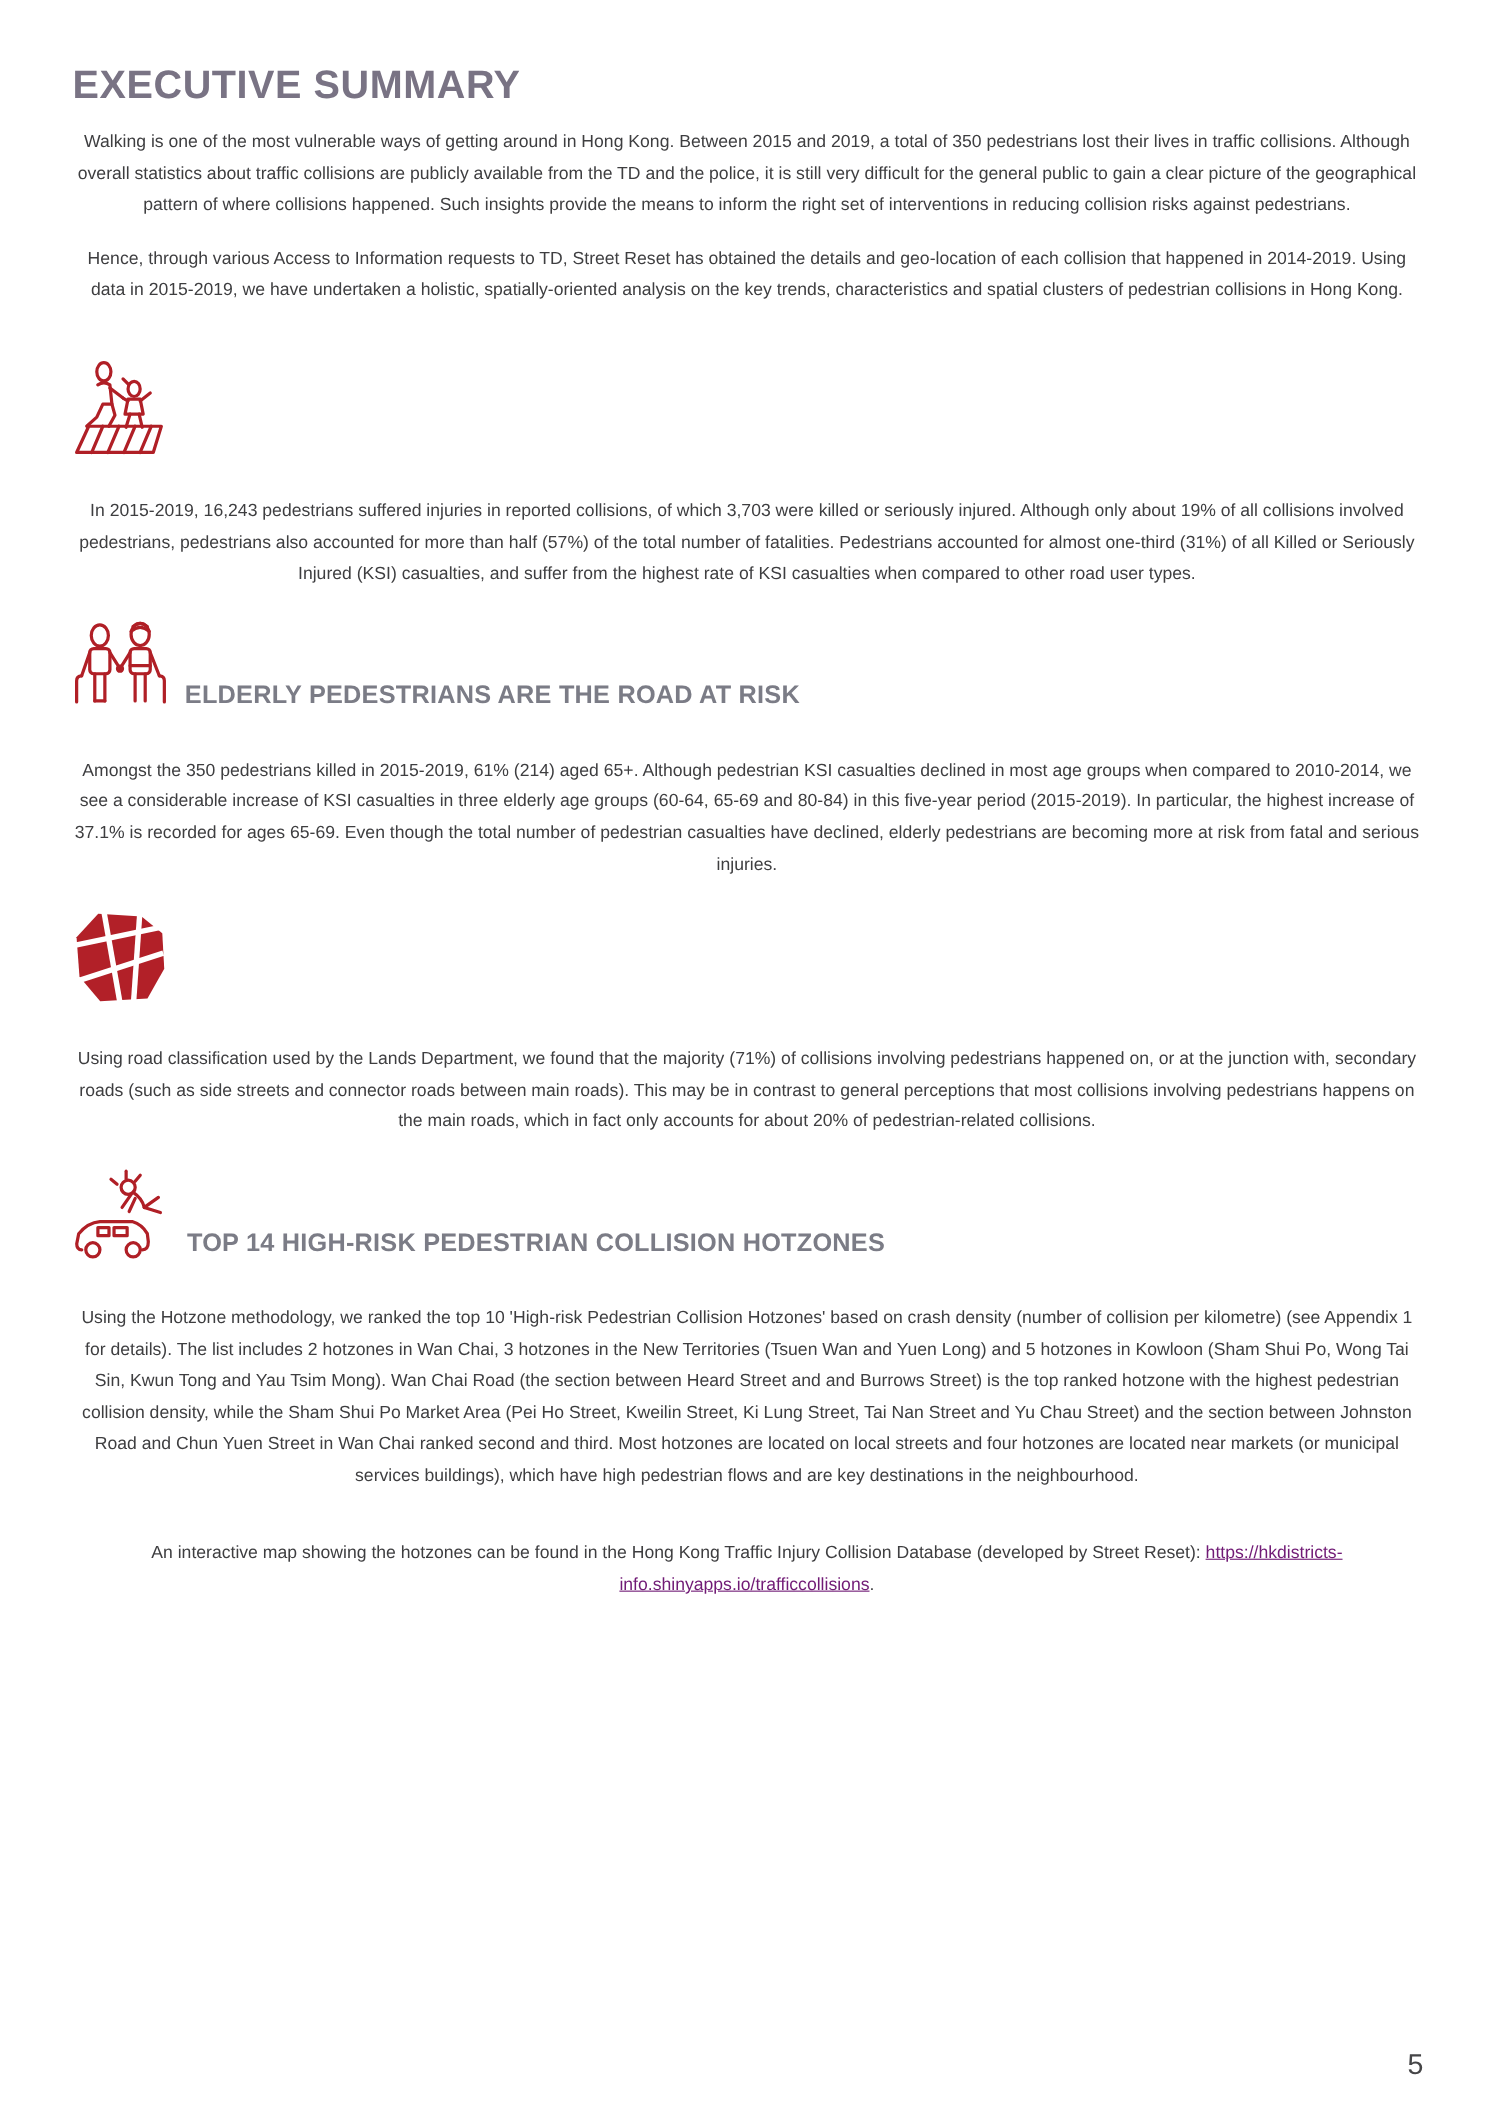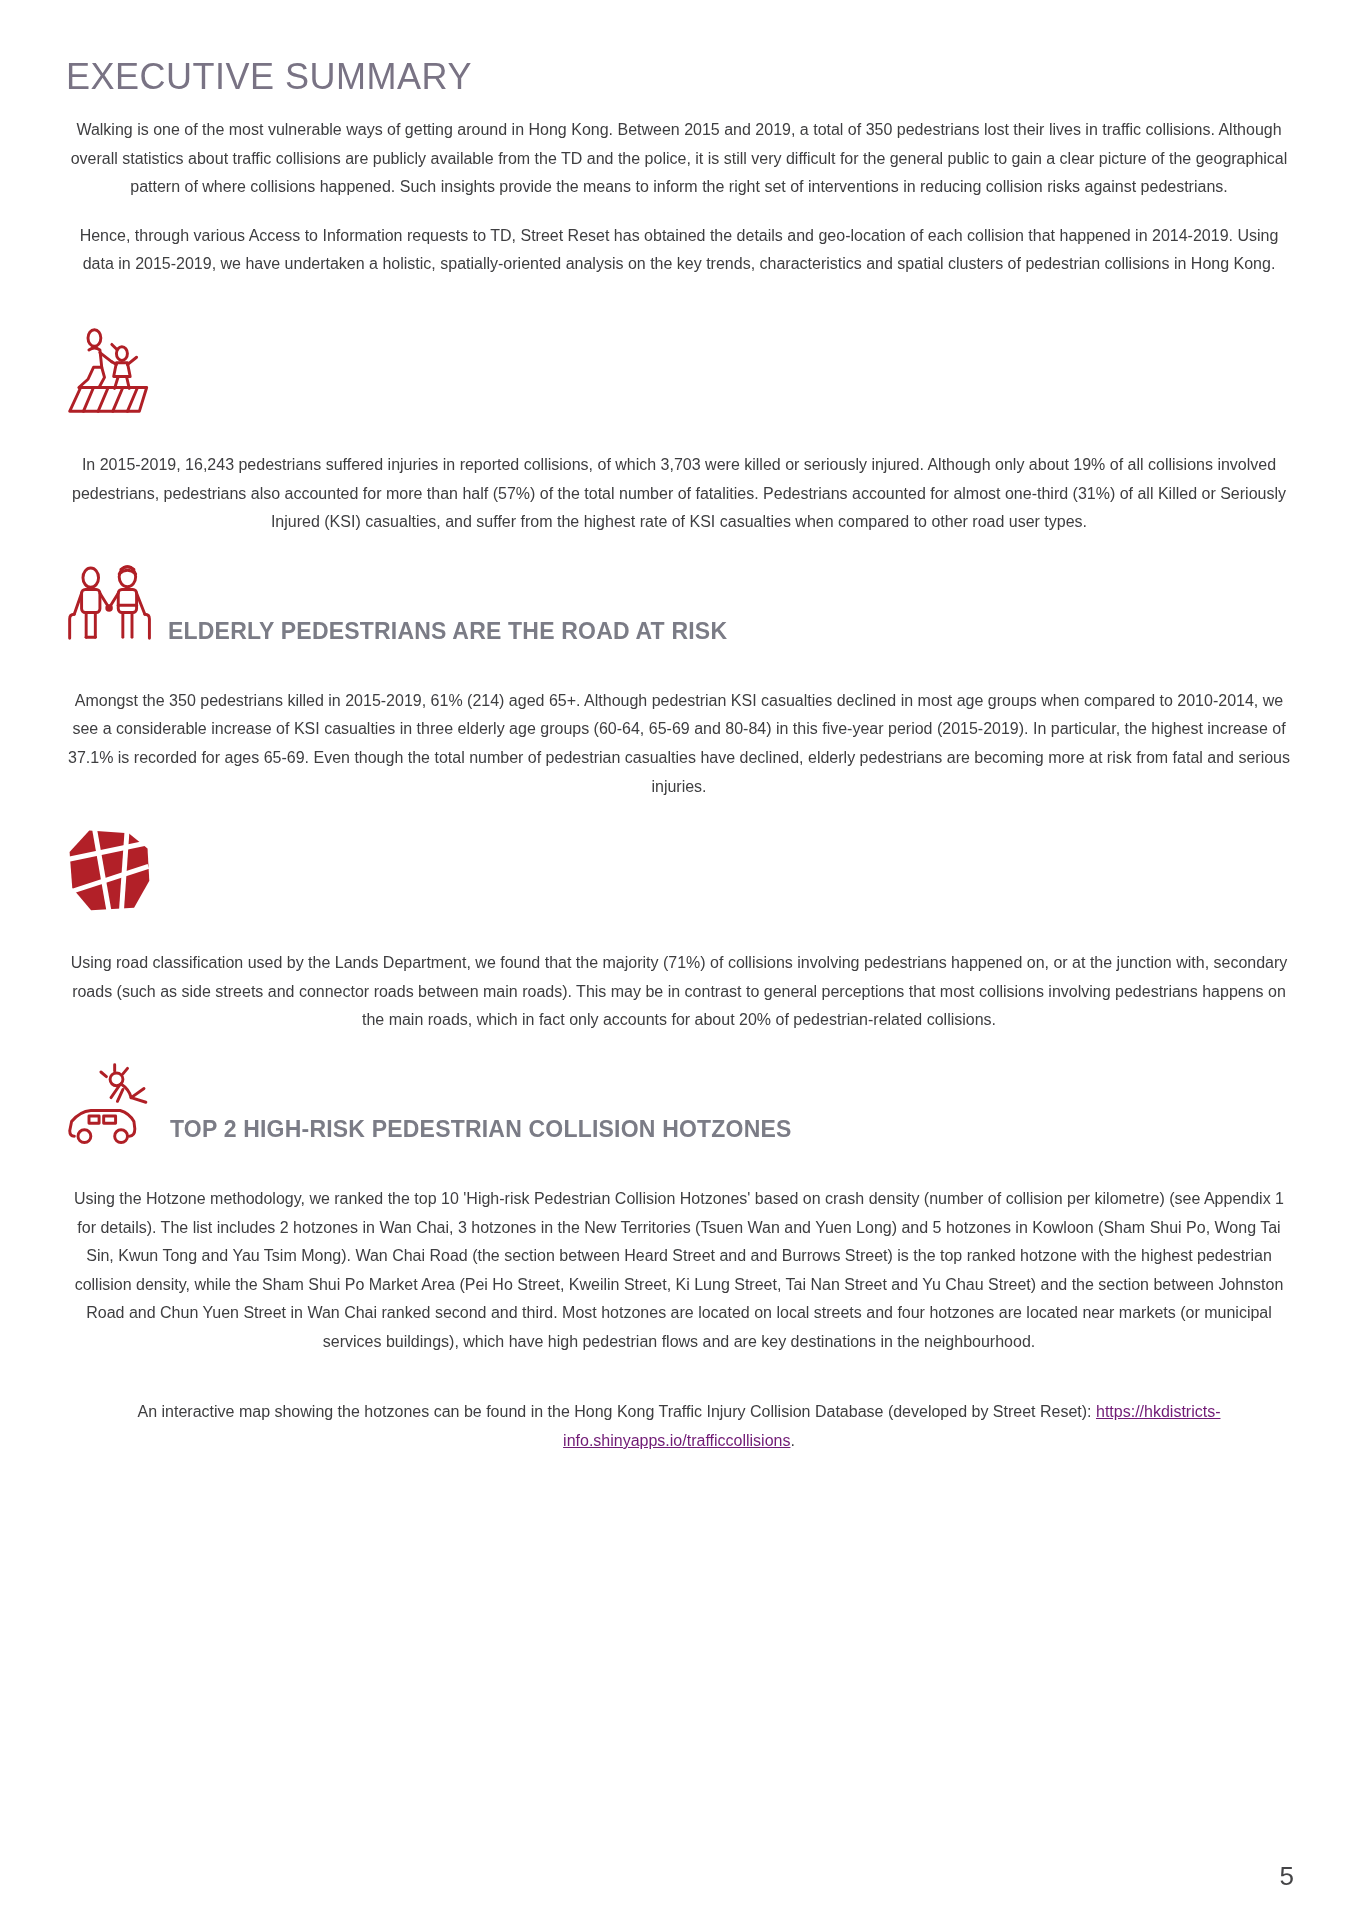--- a/index.html
+++ b/index.html
@@ -9,21 +9,21 @@
     position: relative;
     width: 1358px;
     height: 1920px;
     margin: 0 auto;
     background: #ffffff;
     padding: 56px 66px 0 66px;
     overflow: hidden;
   }
   .doc-title {
     font-size: 36px;
-    font-weight: normal;
+    font-weight: bold;
     letter-spacing: 0.5px;
     color: #797384;
     margin-bottom: 18px;
   }
   p.body-text {
     font-size: 16px;
     line-height: 28.6px;
     color: #3e3e40;
     margin-bottom: 20px;
     text-align: center;
@@ -162,21 +162,21 @@
             <path d="M61 31 L55 44"></path>
           <path d="M70 40 L84 30"></path>
             <path d="M70 40 L86 45"></path>
           <path d="M8 82 Q3 82 3 76 L5 66 Q14 55 26 54 L58 54 Q68 57 73 66 L74 74 Q74 82 68 82"></path>
           <path d="M24 60 h11 v8 h-11 z"></path>
             <path d="M40 60 h13 v8 h-13 z"></path>
           <circle cx="19" cy="82" r="7"></circle>
             <circle cx="59" cy="82" r="7"></circle>
         </g>
       </svg>
-      <div class="section-heading">TOP 2 HIGH-RISK PEDESTRIAN COLLISION HOTZONES</div>
+      <div class="section-heading">TOP 14 HIGH-RISK PEDESTRIAN COLLISION HOTZONES</div>
     </div>
     <p class="body-text">Using the Hotzone methodology, we ranked the top 10 'High-risk Pedestrian Collision Hotzones' based on crash density (number of collision per kilometre) (see Appendix 1 for details). The list includes 2 hotzones in Wan Chai, 3 hotzones in the New Territories (Tsuen Wan and Yuen Long) and 5 hotzones in Kowloon (Sham Shui Po, Wong Tai Sin, Kwun Tong and Yau Tsim Mong). Wan Chai Road (the section between Heard Street and and Burrows Street) is the top ranked hotzone with the highest pedestrian collision density, while the Sham Shui Po Market Area (Pei Ho Street, Kweilin Street, Ki Lung Street, Tai Nan Street and Yu Chau Street) and the section between Johnston Road and Chun Yuen Street in Wan Chai ranked second and third. Most hotzones are located on local streets and four hotzones are located near markets (or municipal services buildings), which have high pedestrian flows and are key destinations in the neighbourhood.</p>
   </div>
 
   <div class="closing">
     <p class="body-text">
       <span>An interactive map showing the hotzones can be found in the Hong Kong Traffic Injury Collision Database (developed by Street Reset): </span><a href="#" class="doc-link">https://hkdistricts-info.shinyapps.io/trafficcollisions</a><span>.</span>
     </p>
   </div>
 

